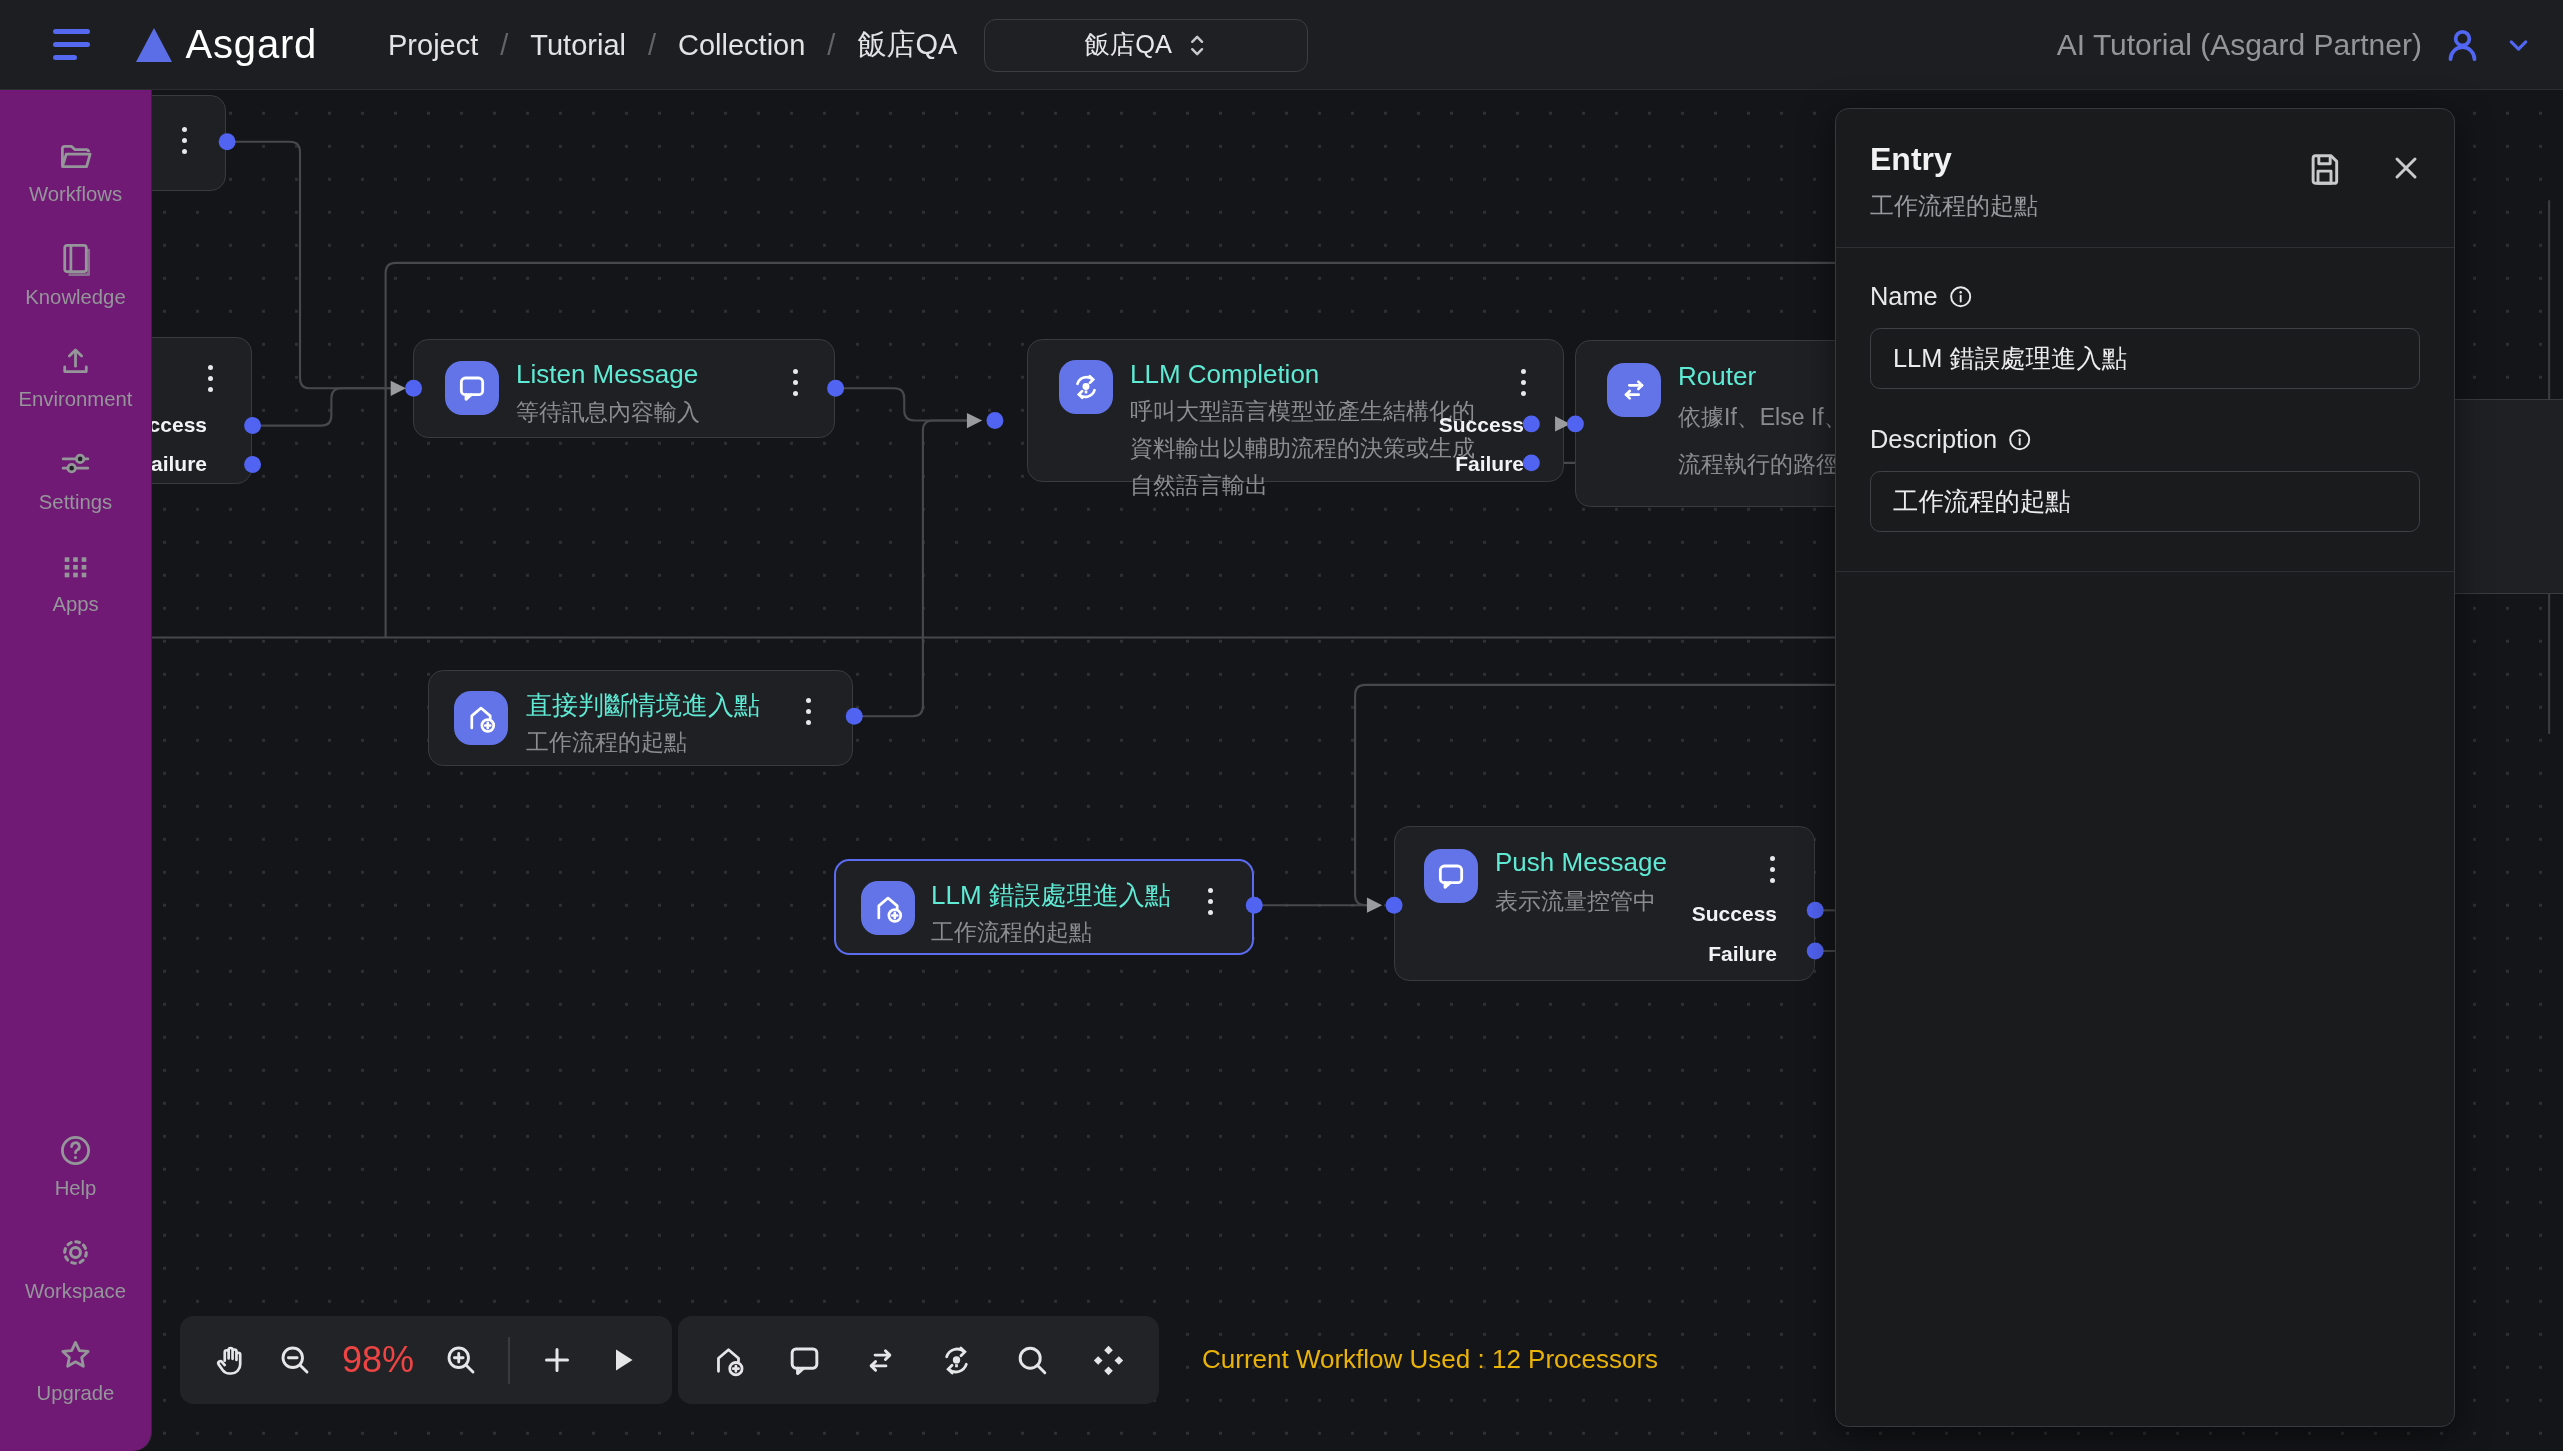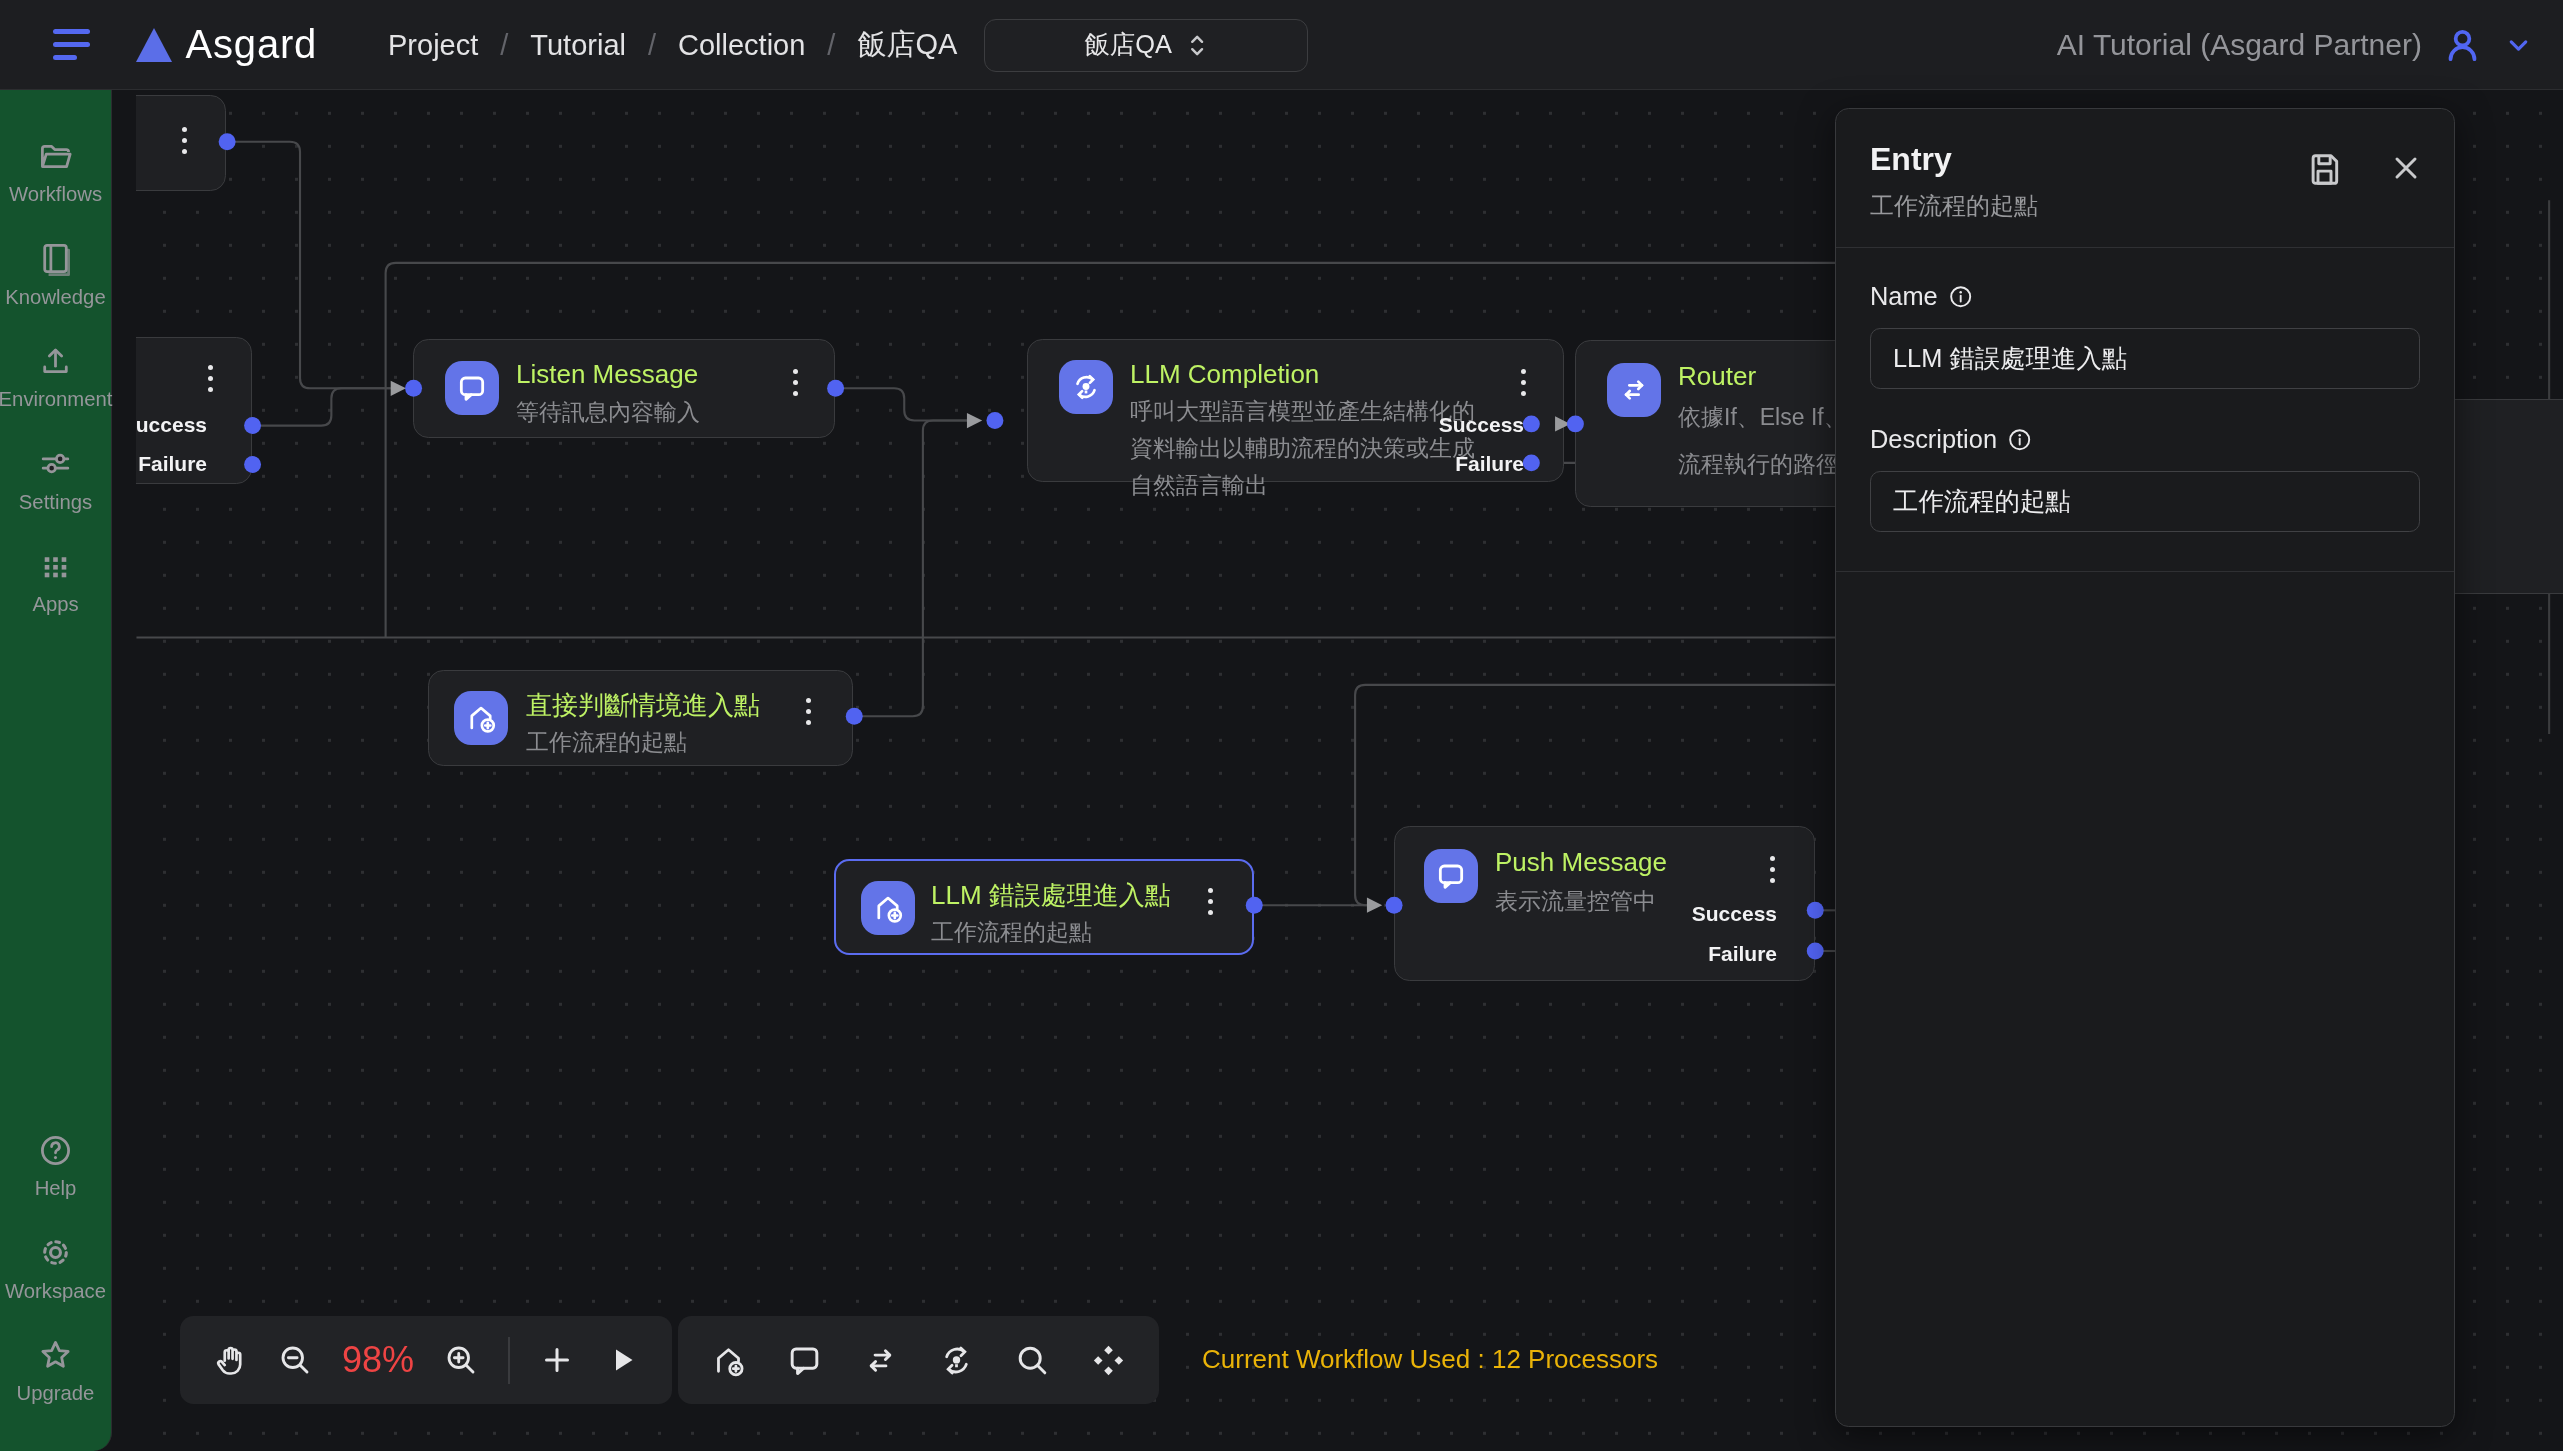--- a/index.html
+++ b/index.html
@@ -17,37 +17,37 @@
   .logo-text { margin-left:13.6px; color:#ffffff; font-size:40px; font-weight:500; letter-spacing:0.8px; }
   .breadcrumb { position:absolute; left:388px; top:0; height:90px; display:flex; align-items:center; gap:22px; font-size:29px; color:#e3e3e5; }
   .breadcrumb .sep { color:#63646a; }
   .wf-select { position:absolute; left:984px; top:18.6px; width:324px; height:53px; border:1.7px solid #3c3d40;
                border-radius:12px; background:#1f2023; display:flex; align-items:center; justify-content:center; gap:15.3px;
                color:#e8e8ea; font-size:25.4px; cursor:pointer; }
   .account { position:absolute; right:30.5px; top:0; height:90px; display:flex; align-items:center; gap:20.3px; }
   .account .name { color:#94959a; font-size:30px; }
 
   
-  .sidebar { position:absolute; left:0; top:90px; width:112px; height:1361px; background:#14532d;
+  .sidebar { position:absolute; left:0; top:90px; width:152px; height:1361px; background:#701a75;
              border-right:0.8px solid #2c2d30; border-radius:0 0 18.6px 0; z-index:6; }
   .side-group { position:absolute; left:0; width:100%; display:flex; flex-direction:column; }
   .side-top { top:30.5px; } .side-bottom { bottom:29px; }
   .side-item { display:flex; flex-direction:column; align-items:center; gap:8.5px; padding:17px 0; color:#95969a;
                font-size:20.3px; cursor:pointer; }
 
   
   .canvas { position:absolute; left:136px; top:90px; width:2428px; height:1361px; overflow:hidden; background:#141518;
             background-image:radial-gradient(#2e2f32 1.9px, transparent 2px); background-size:33px 33px; background-position:12px 6.8px; }
   svg.edges { position:absolute; left:0; top:0; z-index:1; pointer-events:none; }
   svg.overports { position:absolute; left:0; top:0; z-index:3; pointer-events:none; }
 
   .node { position:absolute; z-index:2; background:#1f2023; border:1.7px solid #3a3b3e; border-radius:15.3px; }
   .node.selected { border:2.5px solid #5b6cf0; }
   .nicon { position:absolute; width:54px; height:54px; border-radius:17px; background:#6374e8; display:flex; align-items:center; justify-content:center; }
-  .ntitle { position:absolute; color:#bef264; font-size:26px; font-weight:500; white-space:nowrap; }
+  .ntitle { position:absolute; color:#5eead4; font-size:26px; font-weight:500; white-space:nowrap; }
   .ndesc { position:absolute; color:#8b8c90; font-size:23px; line-height:37px; white-space:nowrap; }
   .kebab { position:absolute; display:flex; flex-direction:column; gap:6px; padding:5.1px; cursor:pointer; }
   .kebab i { width:5.1px; height:5.1px; border-radius:50%; background:#e8e8ea; }
   .plabel { position:absolute; color:#f2f2f4; font-size:21px; font-weight:700; white-space:nowrap; }
 
   
   .panel { position:absolute; left:1835px; top:108px; width:620px; height:1319px; background:#1a1b1d;
            border:1.7px solid #38393c; border-radius:13.6px; z-index:8; box-shadow:0 8.5px 34px rgba(0,0,0,.5); }
   .panel-head { position:relative; padding:32px 34px 25.4px 34px; border-bottom:0.8px solid #2f3033; }
   .panel-title { color:#f2f2f3; font-size:32px; font-weight:600; }

